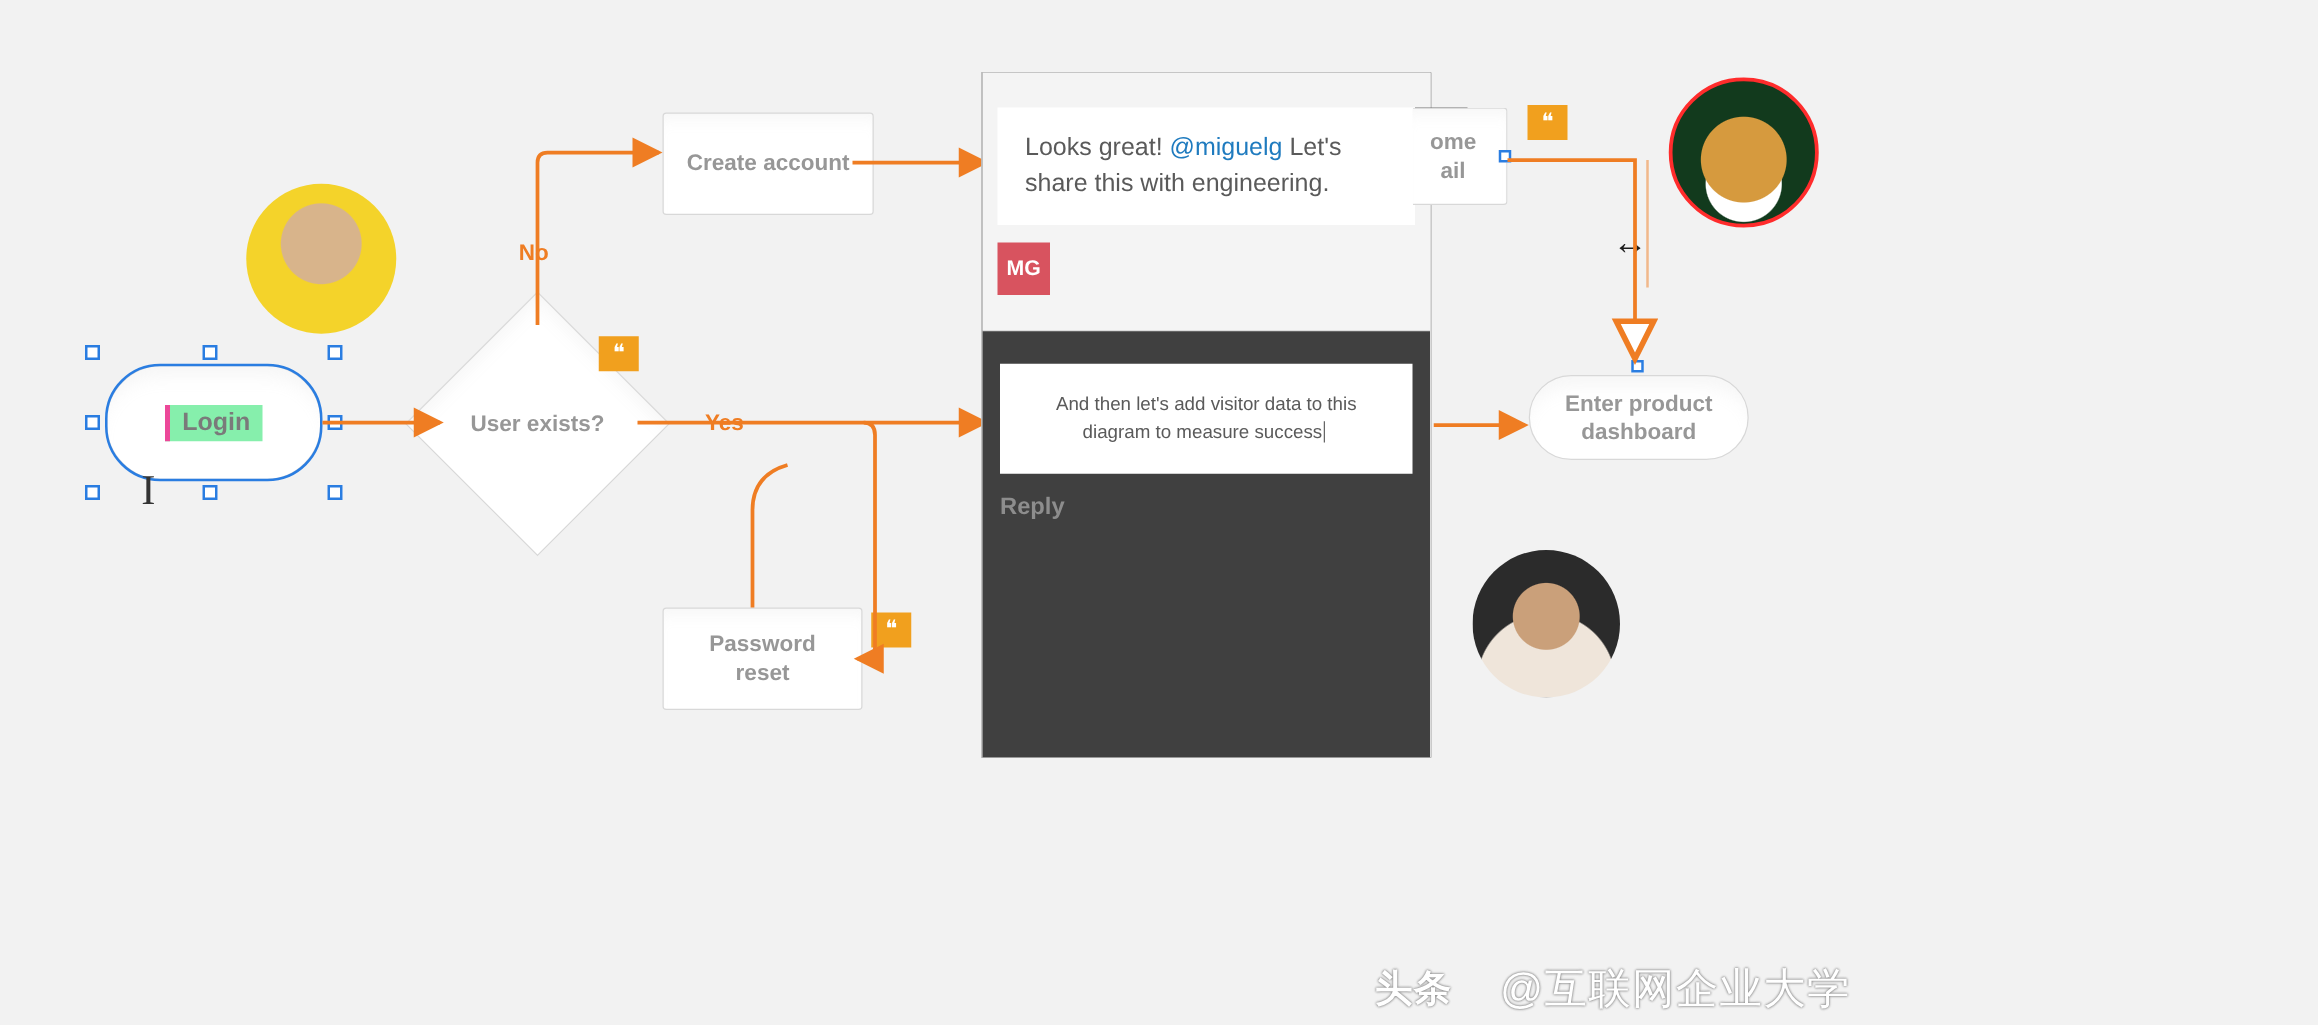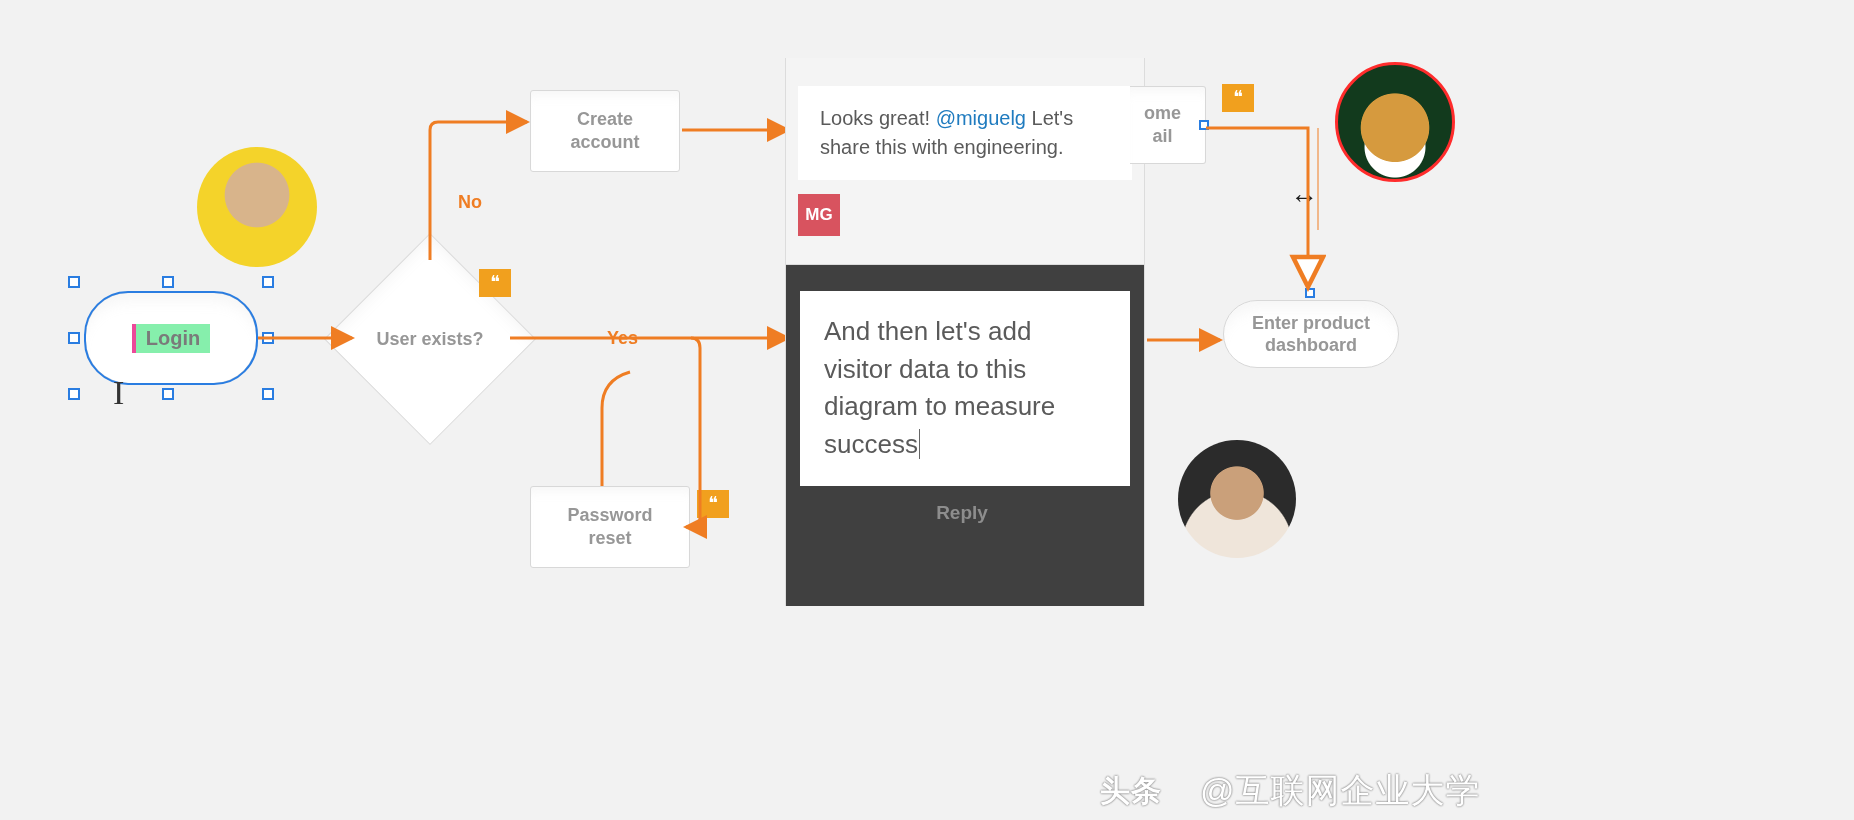--- a/index.html
+++ b/index.html
@@ -61,21 +61,21 @@
     background: #86efac;
     color: #7a7a7a;
     font-weight: 700; font-size: 20px;
     padding: 2px 10px;
     border-left: 4px solid #ec4899;
   }
   .text-cursor {
     font-family: serif; font-size: 34px; color: #333; font-weight: 400;
   }
   
-  .edge-label { color: #ef7d23; font-weight: 700; font-size: 18px; margin-left: 43px; }
+  .edge-label { color: #ef7d23; font-weight: 700; font-size: 18px; }
   
   .cbadge {
     width: 32px; height: 28px; background: #f1a01e;
     display: flex; align-items: center; justify-content: center;
   }
   .cbadge::after {
     content: "❝"; color: #fff; font-size: 18px; line-height: 1;
     transform: translateY(-1px);
   }
   
@@ -111,21 +111,21 @@
   .mention { color: #1f7bbf; }
   .initials {
     width: 42px; height: 42px; color: #fff;
     display: flex; align-items: center; justify-content: center;
     font-weight: 700; font-size: 17px;
   }
   .bt { background: #747474; }
   .mg { background: #d8535f; }
   .reply-box {
     background: #fff; padding: 22px 24px;
-    color: #5a5a5a; font-size: 26px; line-height: 1.45;
+    color: #5a5a5a; font-size: 15px; line-height: 1.45; text-align: center;
   }
   .reply-label {
     color: #8d8d8d; font-weight: 700; font-size: 19px;
   }
   
   .mini-handle {
     width: 10px; height: 10px; background:#fff; border:2px solid #2a7de1;
     position:absolute;
   }
   
@@ -160,21 +160,21 @@
 <div class="abs" style="left:355px; top:264px;">
   <div class="node-diamond">
       <div class="inner">
         <span>User exists?</span>
       </div>
     </div>
 </div>
 
 <div class="abs cbadge" style="left:479px; top:269px;"></div>
 
-<div class="abs node-rect" style="left:530px; top:90px; width:150px; height:82px;">
+<div class="abs node-rect" style="left:530px; top:90px; width:169px; height:82px;">
   <span>Create account</span>
 </div>
 
 <div class="abs node-rect" style="left:530px; top:486px; width:160px; height:82px;">
   <span>Password reset</span>
 </div>
 <div class="abs cbadge" style="left:697px; top:490px;"></div>
 
 <div class="abs edge-label" style="left:415px; top:192px;">No</div>
 <div class="abs edge-label" style="left:564px; top:328px;">Yes</div>
@@ -214,21 +214,21 @@
       <div class="initials mg" style="flex:0 0 42px;">
           <span>MG</span>
         </div>
     </div>
   </div>
 
   <div style="border-top:1.5px solid #dcdcdc; padding:26px 14px 18px 14px;">
     <div class="reply-box">
       <span>And then let's add visitor data to this diagram to measure success</span><span style="border-left:1.5px solid #666; margin-left:1px;">&nbsp;</span>
     </div>
-    <div style="text-align:center; padding:16px 6px 0 0;">
+    <div style="text-align:left; padding:16px 6px 0 0;">
       <span class="reply-label">Reply</span>
     </div>
   </div>
 </div>
 
 <div class="abs node-rect" style="left:1130px; top:86px; width:76px; height:78px; border-left:none; border-top-left-radius:0; border-bottom-left-radius:0; justify-content:flex-start; padding-left:6px;">
   <span style="text-align:center;">ome ail</span>
 </div>
 <div class="abs cbadge" style="left:1222px; top:84px;"></div>
 

